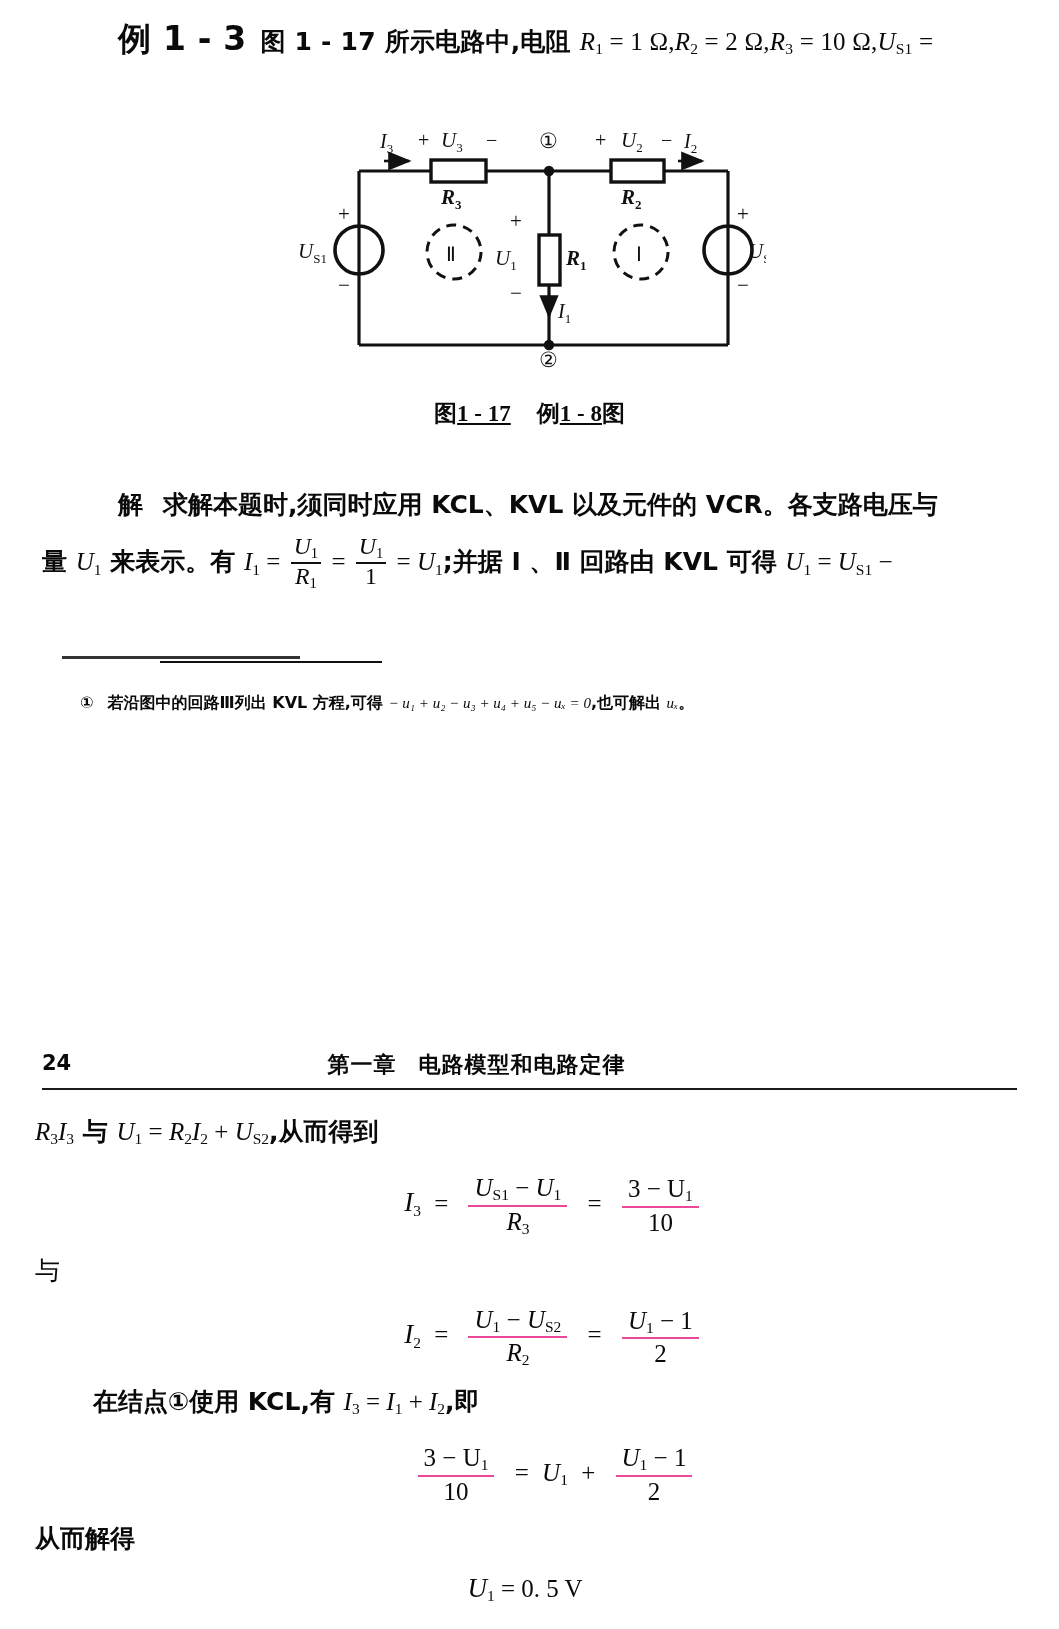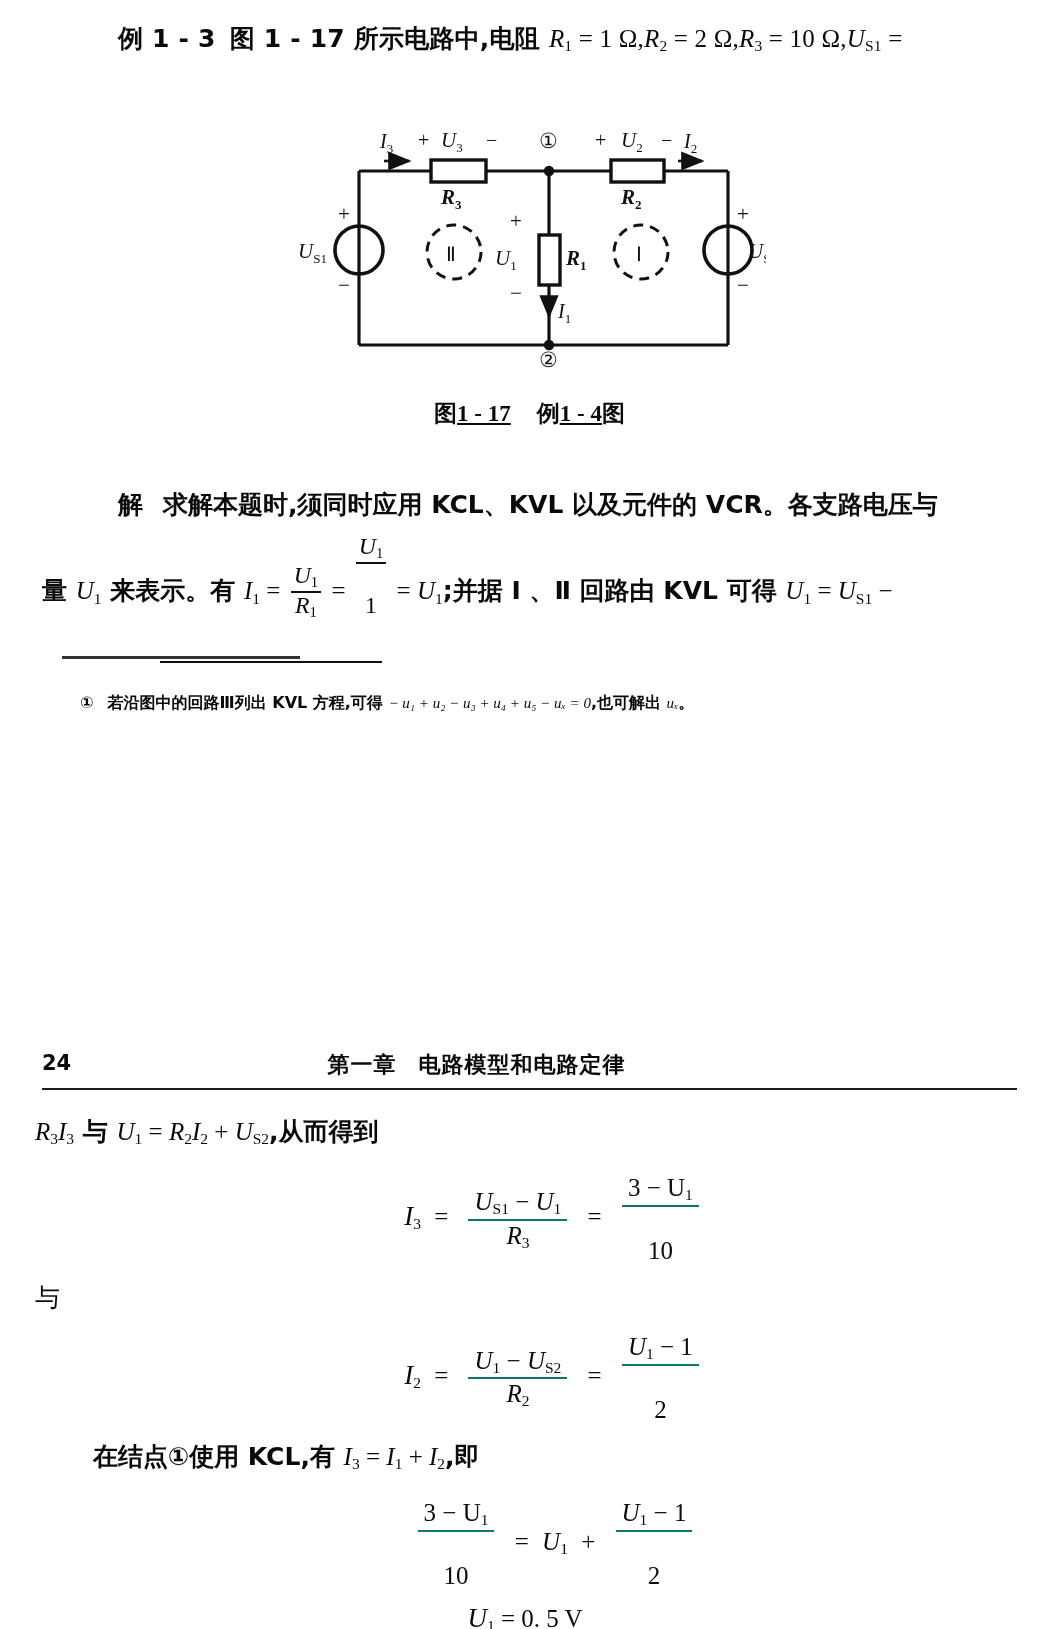--- a/index.html
+++ b/index.html
@@ -19,39 +19,39 @@
   .page {
     position: relative;
     width: 1059px;
     height: 1629px;
     background: #ffffff;
   }
 
   
   .cn { font-family: "DejaVu Sans", "Liberation Sans", sans-serif; font-weight: 700; }
   .mi { font-family: "Liberation Serif", "DejaVu Serif", serif; font-style: italic; }
-  .mn { font-family: "Liberation Serif", "DejaVu Serif", serif; font-style: normal; margin-top: 29px; }
+  .mn { font-family: "Liberation Serif", "DejaVu Serif", serif; font-style: normal; }
   sub { font-size: 0.62em; vertical-align: -0.28em; font-style: normal; }
 
   
   .stmt {
     position: absolute;
     left: 42px;
     top: 18px;
     width: 980px;
     font-size: 25px;
     line-height: 42px;
     letter-spacing: 0.2px;
   }
   .stmt .lead {
     font-family: "DejaVu Sans", "Liberation Sans", sans-serif;
     font-weight: 700;
     margin-left: 76px;
     margin-right: 14px;
-    font-size: 25px;
+    font-size: 33px;
   }
   .stmt .body { font-size: 25px; }
   .stmt .l2 { display: block; margin-top: 2px; }
 
   
   .figure {
     position: absolute;
     left: 296px;
     top: 122px;
     width: 470px;
@@ -196,21 +196,21 @@
 
   
   .dfrac {
     display: inline-block;
     vertical-align: middle;
     text-align: center;
     margin: 0 7px;
     line-height: 1.12;
   }
   .dfrac .dn, .dfrac .dd { display: block; padding: 1px 6px; }
-  .dfrac .dn { border-bottom: 2px solid #0f766e; }
+  .dfrac .dn { border-bottom: 2px solid #ec4899; }
 
   .eqrow .op { margin: 0 7px; }
 </style>
 </head>
 <body>
 
 <div class="page">
 
   <div class="stmt">
     <span class="lead">例 1 - 3</span><span class="body"><span class="cn">图 1 - 17 所示电路中,电阻 </span><span class="mi">R</span><sub>1</sub><span class="mn"> = 1 Ω,</span><span class="mi">R</span><sub>2</sub><span class="mn"> = 2 Ω,</span><span class="mi">R</span><sub>3</sub><span class="mn"> = 10 Ω,</span><span class="mi">U</span><sub>S1</sub><span class="mn"> =</span></span>
@@ -305,21 +305,21 @@
 
         <text x="150" y="139" font-size="20">Ⅱ</text>
         <text x="340" y="139" font-size="20">Ⅰ</text>
 
         <text x="243" y="245" font-size="21">②</text>
       </g>
     </svg>
   </div>
 
   <div class="figcap">
-    <span>图</span><span class="num">1 - 17</span><span class="gap"></span><span>例</span><span class="num">1 - 4</span><span>图</span>
+    <span>图</span><span class="num">1 - 17</span><span class="gap"></span><span>例</span><span class="num">1 - 8</span><span>图</span>
   </div>
 
   <div class="solution">
     <span class="ln"><span class="jie">解</span><span class="cn">求解本题时,须同时应用 KCL、KVL 以及元件的 VCR。各支路电压与</span></span>
 
 
     <span class="ln ln3"><span class="cn">量 </span><span class="mi">U</span><sub>1</sub><span class="cn"> 来表示。有 </span><span class="mi">I</span><sub>1</sub><span class="mn"> = </span><span class="frac"><span class="num"><span class="mi">U</span><sub>1</sub></span><span class="den"><span class="mi">R</span><sub>1</sub></span></span><span class="mn"> = </span><span class="frac"><span class="num"><span class="mi">U</span><sub>1</sub></span><span class="den mn">1</span></span><span class="mn"> = </span><span class="mi">U</span><sub>1</sub><span class="cn">;并据 Ⅰ 、Ⅱ 回路由 KVL 可得 </span><span class="mi">U</span><sub>1</sub><span class="mn"> = </span><span class="mi">U</span><sub>S1</sub><span class="mn"> −</span></span>
   </div>
 
   <div class="fnrule"></div>
@@ -377,20 +377,21 @@
       </span>
       <span class="mn op">=</span>
       <span class="mi">U</span><sub>1</sub>
       <span class="mn op">+</span>
       <span class="dfrac">
         <span class="dn"><span class="mi">U</span><sub>1</sub><span class="mn"> − 1</span></span>
         <span class="dd mn">2</span>
       </span>
     </span>
 
+    <span class="line cn">从而解得</span>
 
     <span class="eqrow">
       <span class="mi" style="font-size:27px">U</span><sub>1</sub><span class="mn"> = 0. 5 V</span>
     </span>
 
   </div>
 
 </div>
 
 </body></html>

